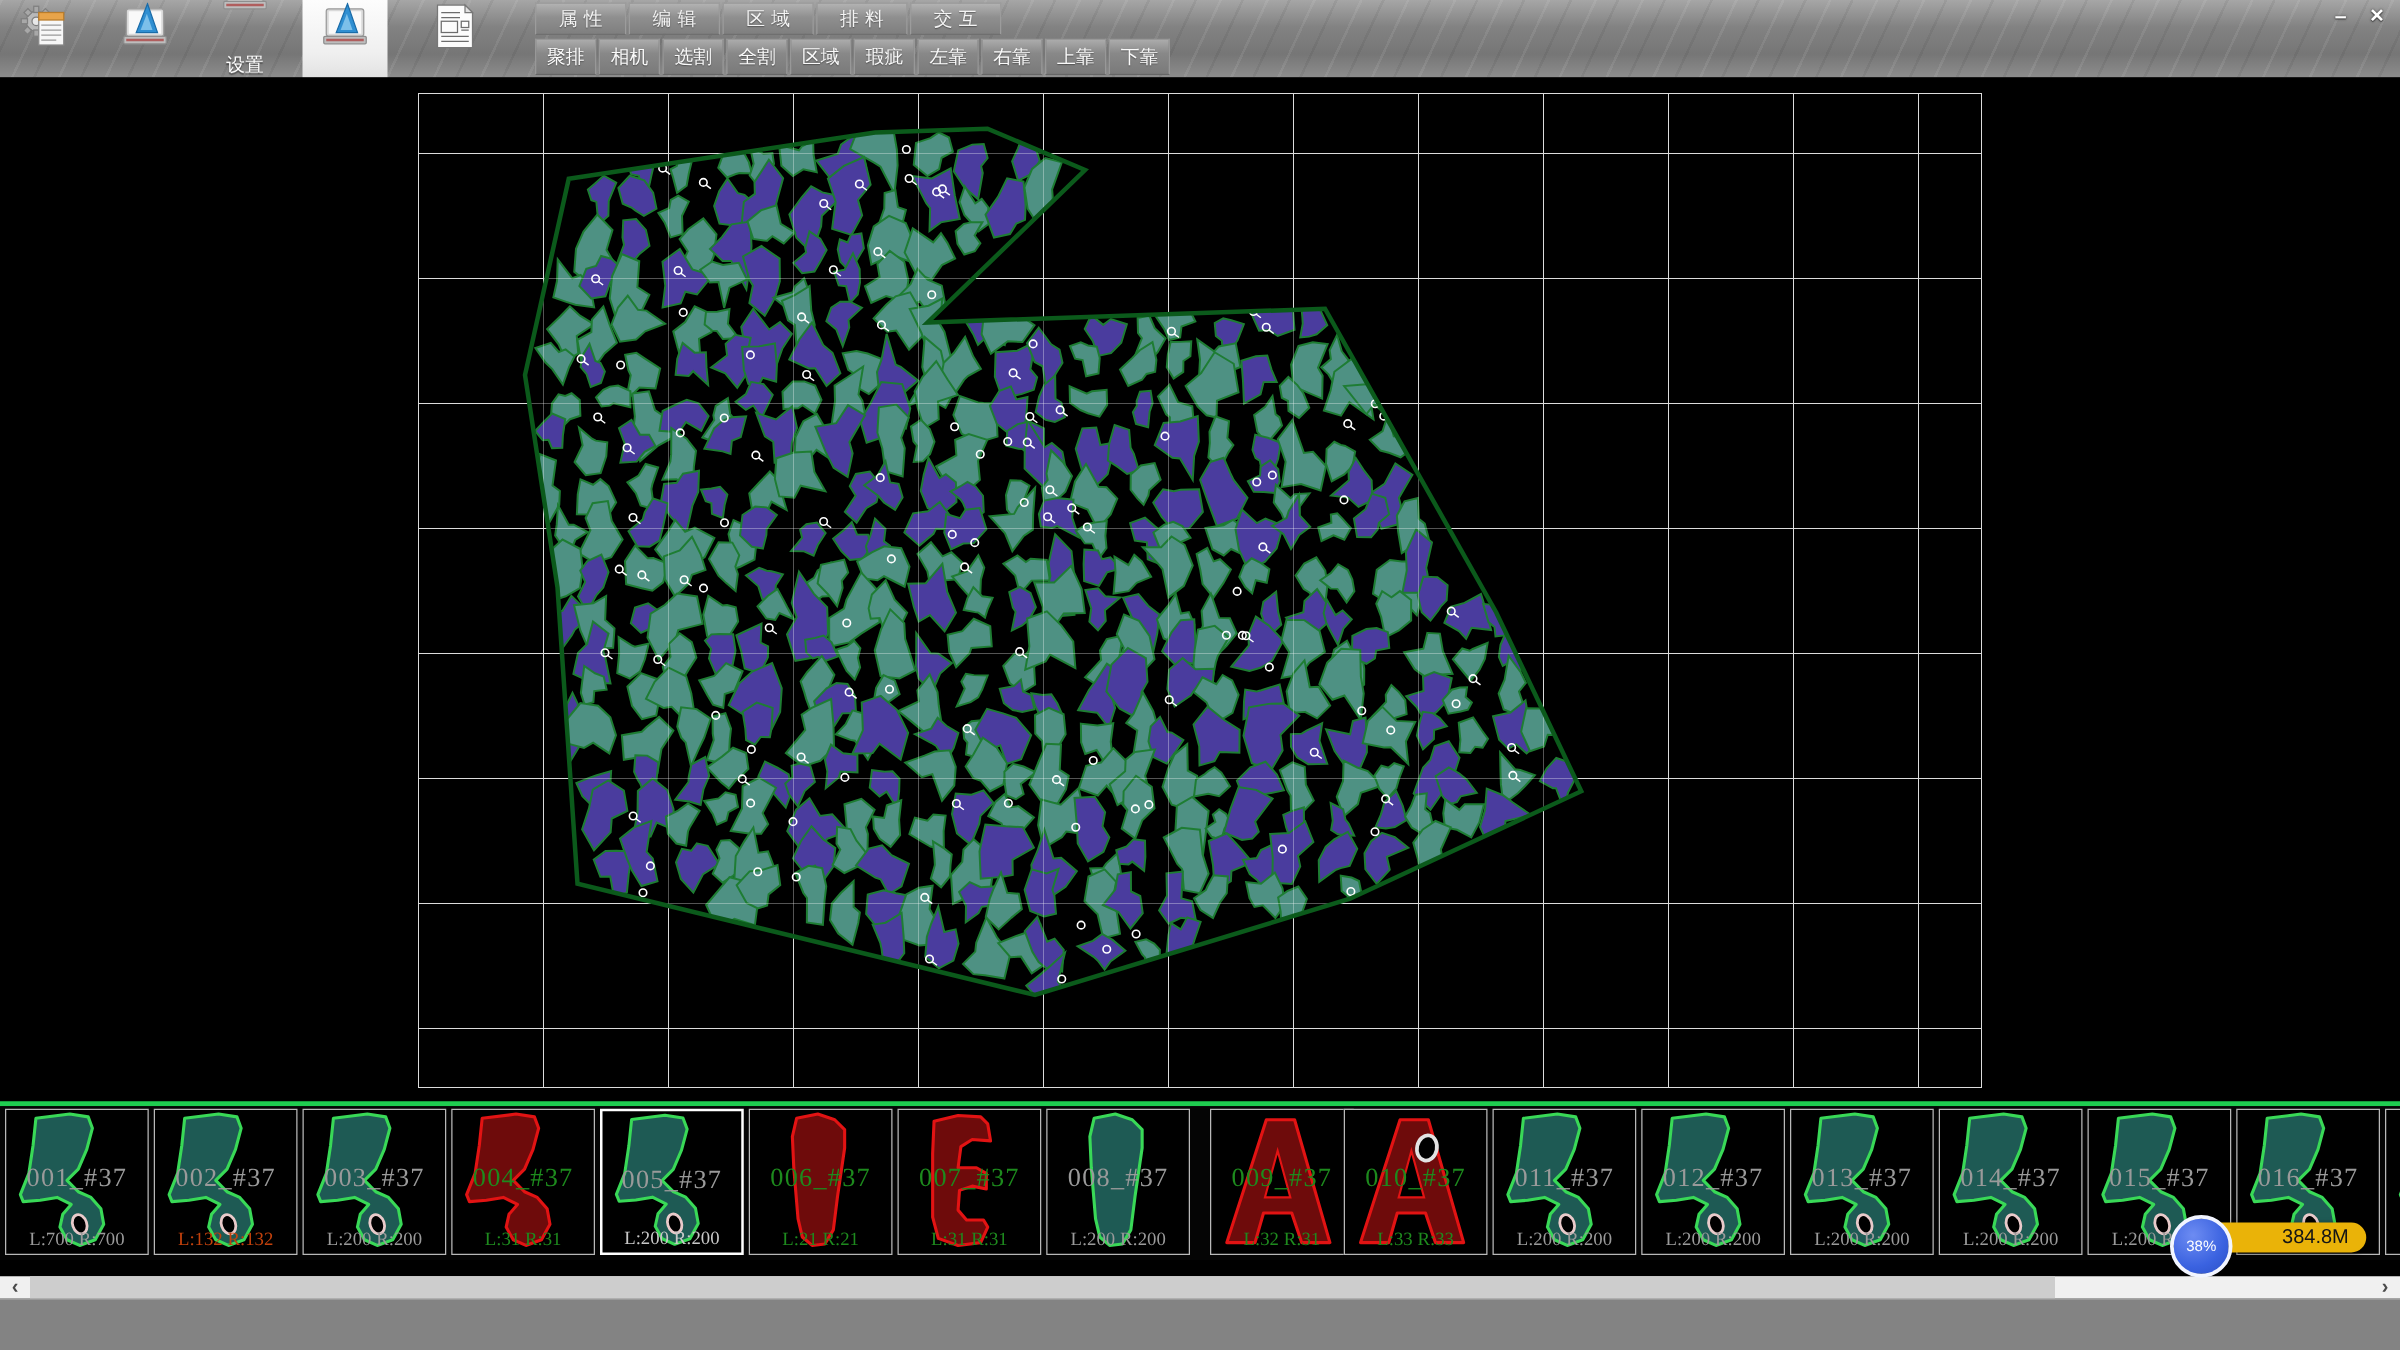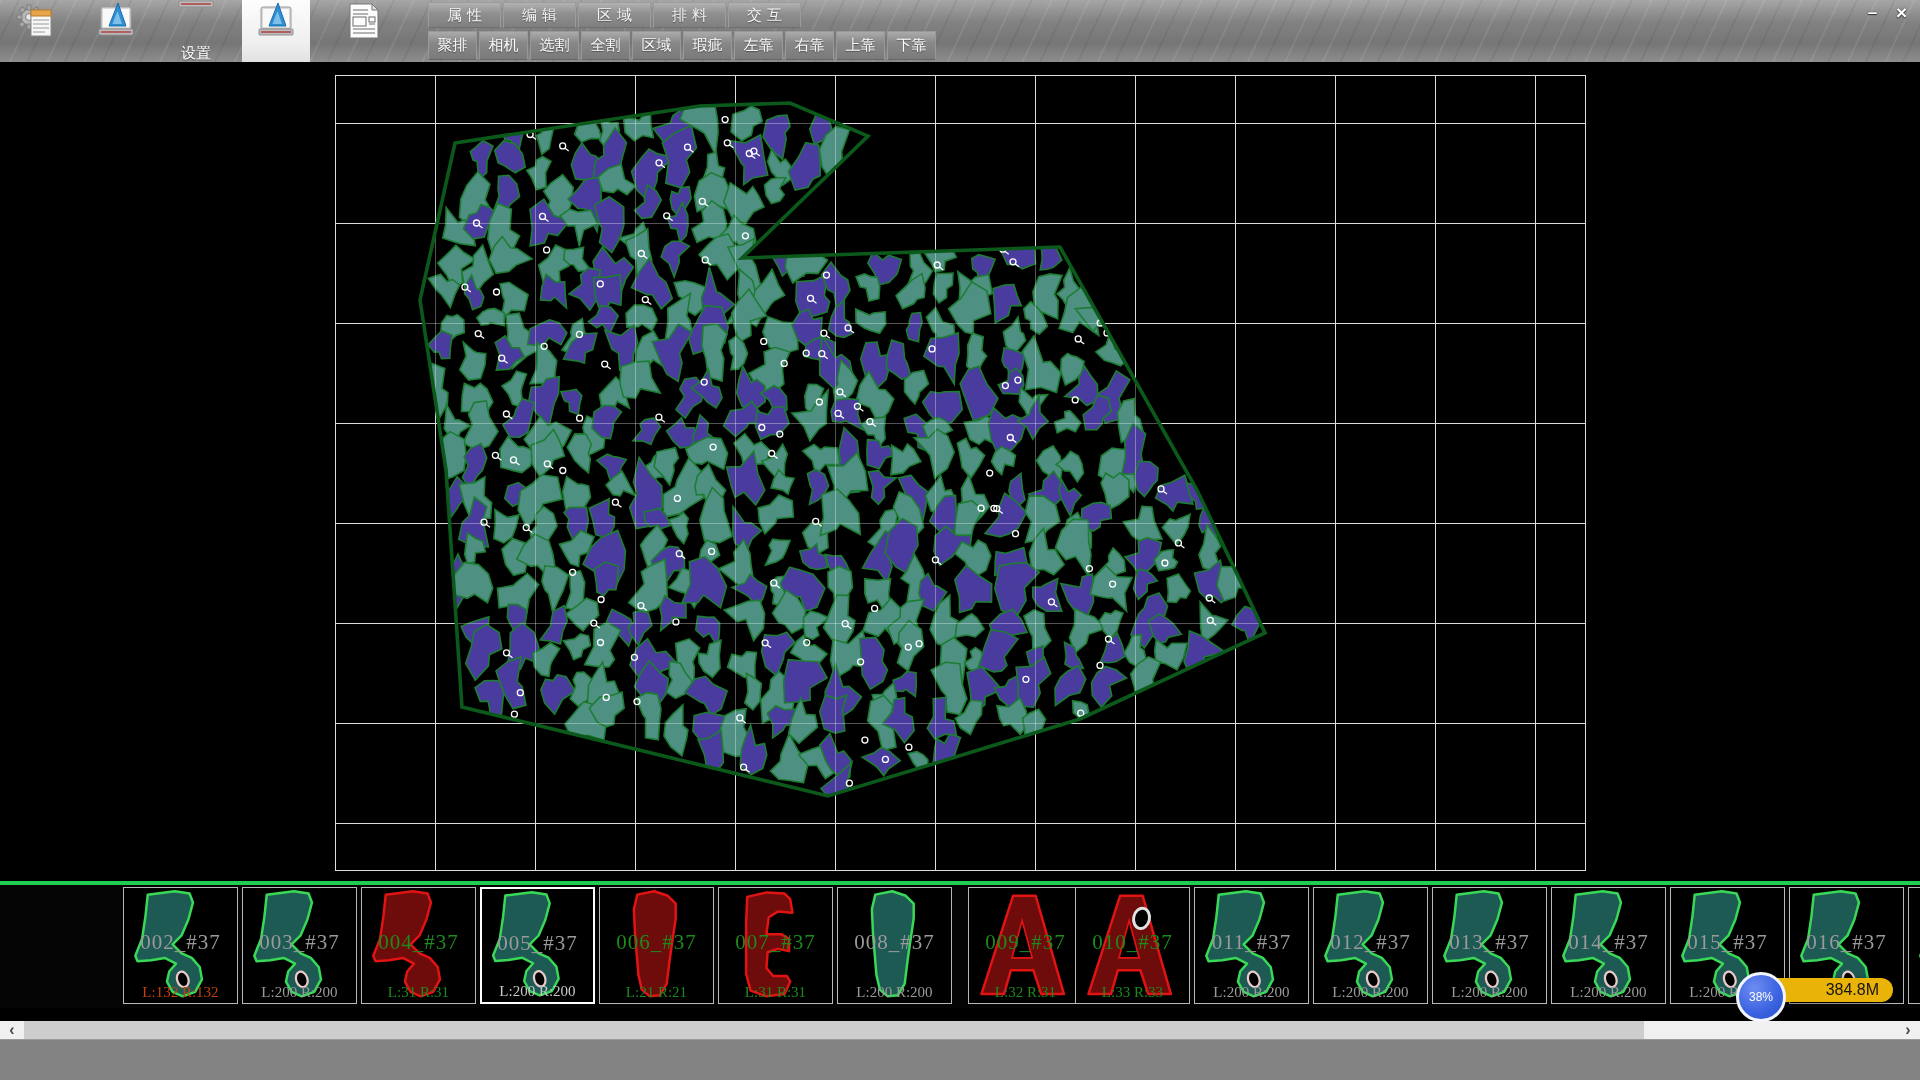--- a/index.html
+++ b/index.html
@@ -774,20 +774,28 @@
             <line x1="335" y1="623" x2="1585" y2="623"></line>
             <line x1="335" y1="723" x2="1585" y2="723"></line>
             <line x1="335" y1="823" x2="1585" y2="823"></line>
           </g>
         </g>
         <polygon points="455,143 700,106 790,103 868,136 742,258 1060,247 1197,490 1265,633 1080,719 828,796 462,707 446,470 420,300" fill="none" stroke="#0b5a1b" stroke-width="3.6"></polygon>
       </svg></div>
 
   <div id="greenline"></div>
   <div id="filmstrip">
+      <div class="cell" style="left: 4px;">
+        <svg viewBox="0 0 100 100" preserveAspectRatio="xMidYMid meet">
+          <path d="M21 5 L45 2 L58 4 L61 12 L57 27 L51 41 L43 49 L51 57 L60 61 L67 69 L69 80 L63 91 L52 95 L43 91 L38 82 L40 73 L46 66 L36 61 L24 63 L12 64 L10 59 L16 44 L19 24 Z" fill="#1e5a54" stroke="#39d957" stroke-width="2.2" stroke-linejoin="round"></path>
+          <ellipse cx="52" cy="80" rx="5" ry="7" transform="rotate(-18 52 80)" fill="#000" stroke="#e8caca" stroke-width="2"></ellipse>
+        </svg>
+        <div class="nm" style="color:#9a9a9a">001_#37</div>
+        <div class="lr" style="color:#9a9a9a">L:700 R:700</div>
+      </div>
       <div class="cell" style="left: 123px;">
         <svg viewBox="0 0 100 100" preserveAspectRatio="xMidYMid meet">
           <path d="M21 5 L45 2 L58 4 L61 12 L57 27 L51 41 L43 49 L51 57 L60 61 L67 69 L69 80 L63 91 L52 95 L43 91 L38 82 L40 73 L46 66 L36 61 L24 63 L12 64 L10 59 L16 44 L19 24 Z" fill="#1e5a54" stroke="#39d957" stroke-width="2.2" stroke-linejoin="round"></path>
           <ellipse cx="52" cy="80" rx="5" ry="7" transform="rotate(-18 52 80)" fill="#000" stroke="#e8caca" stroke-width="2"></ellipse>
         </svg>
         <div class="nm" style="color:#9a9a9a">002_#37</div>
         <div class="lr" style="color:#c2410c">L:132 R:132</div>
       </div>
       <div class="cell" style="left: 242px;">
         <svg viewBox="0 0 100 100" preserveAspectRatio="xMidYMid meet">

